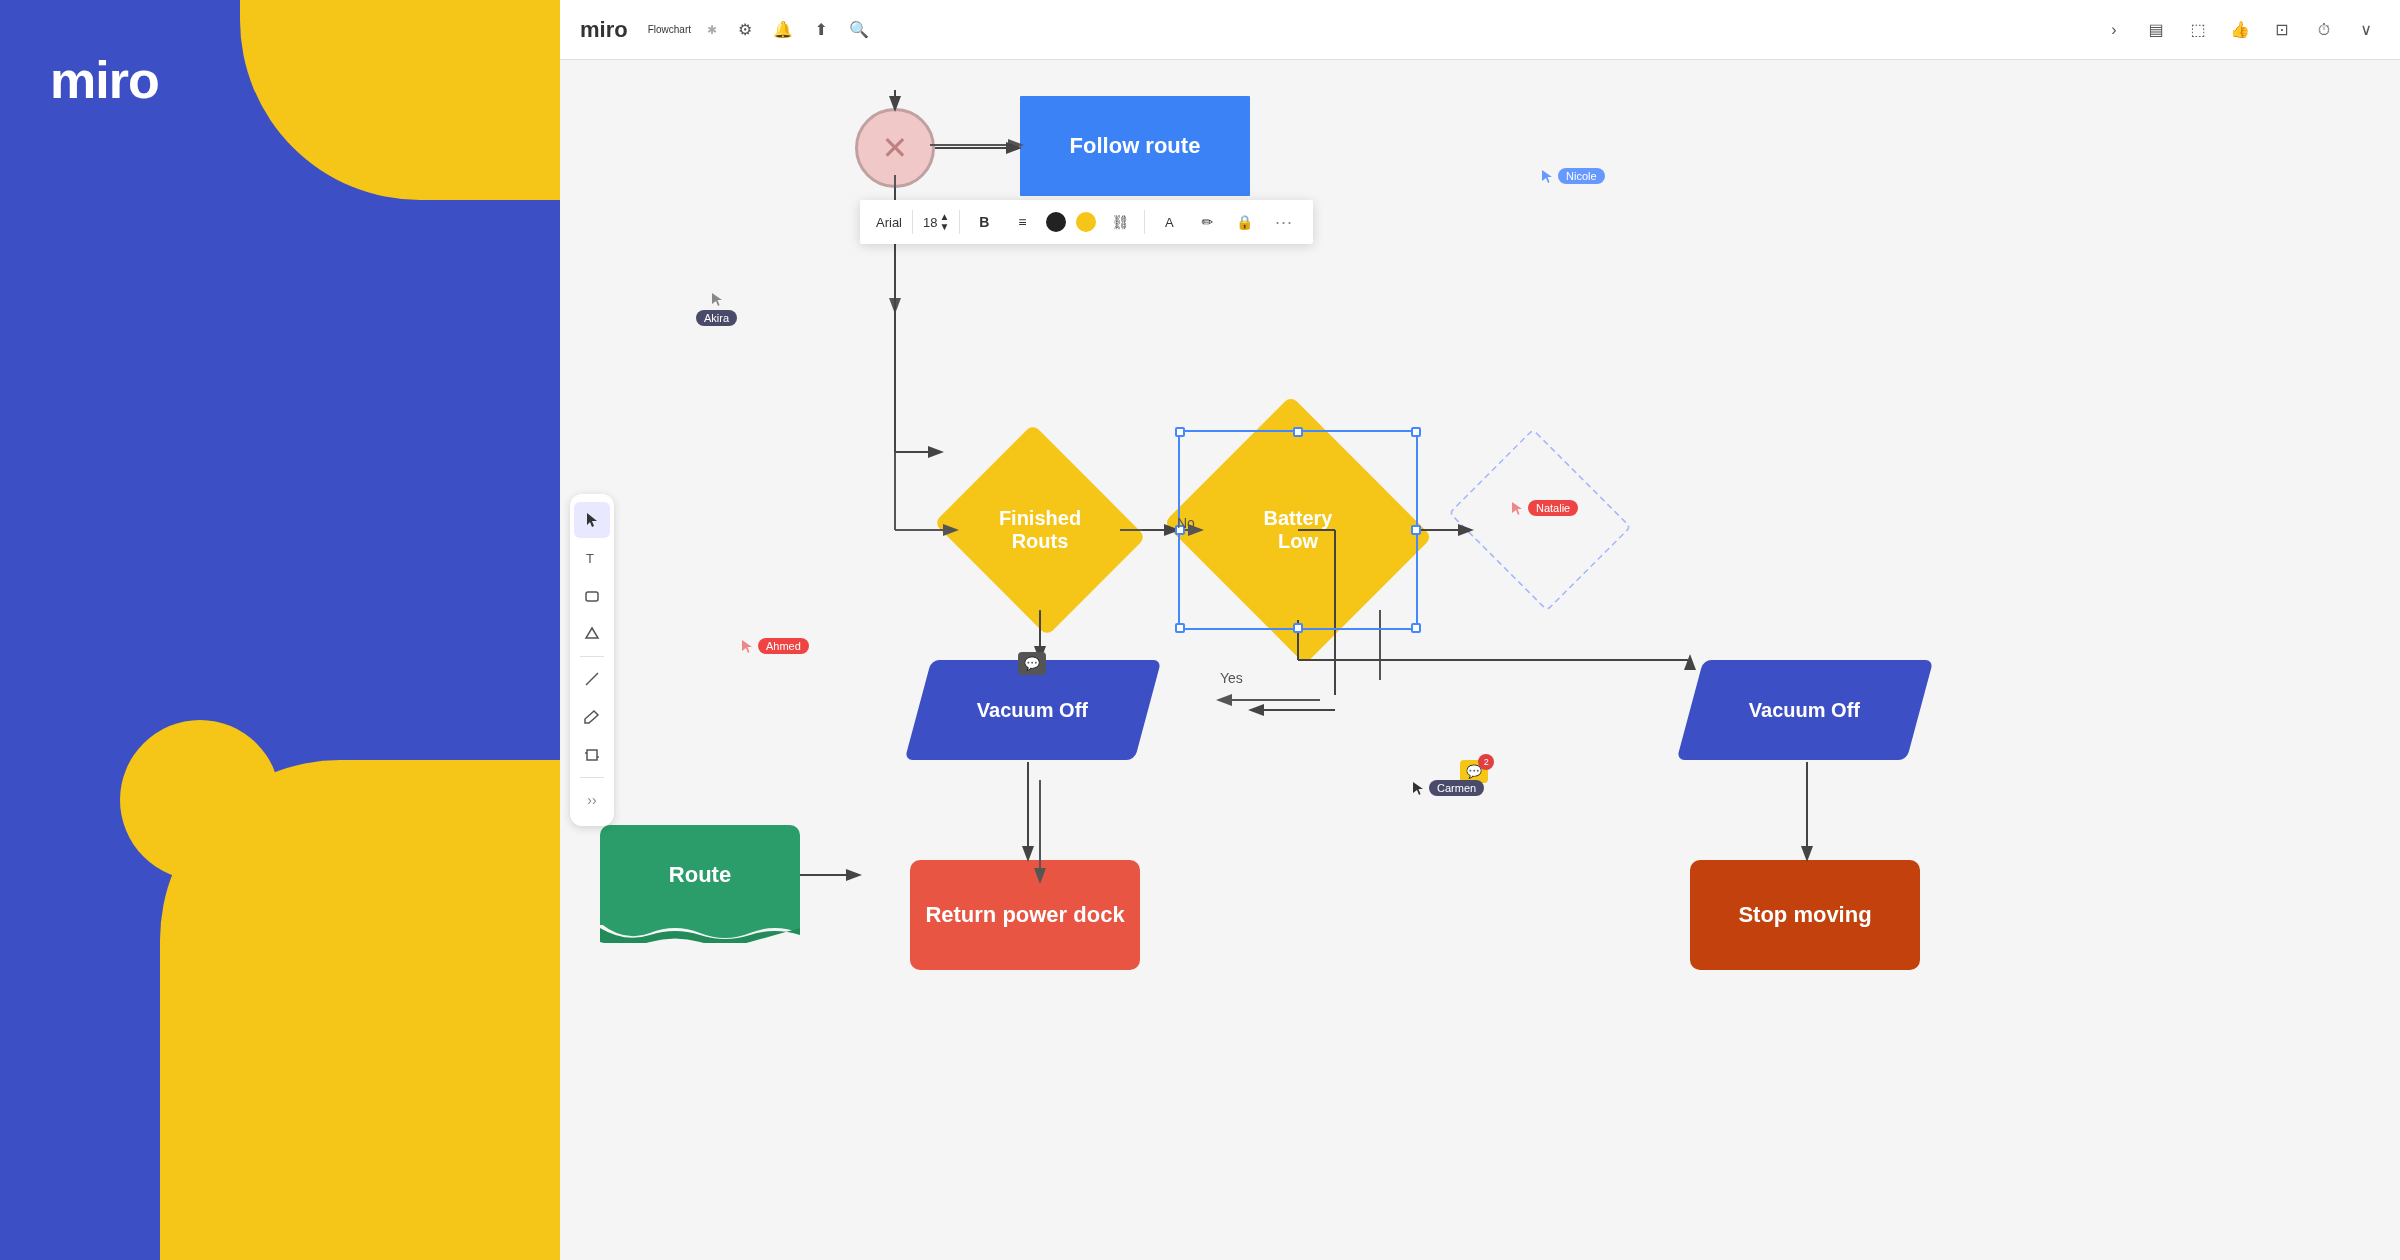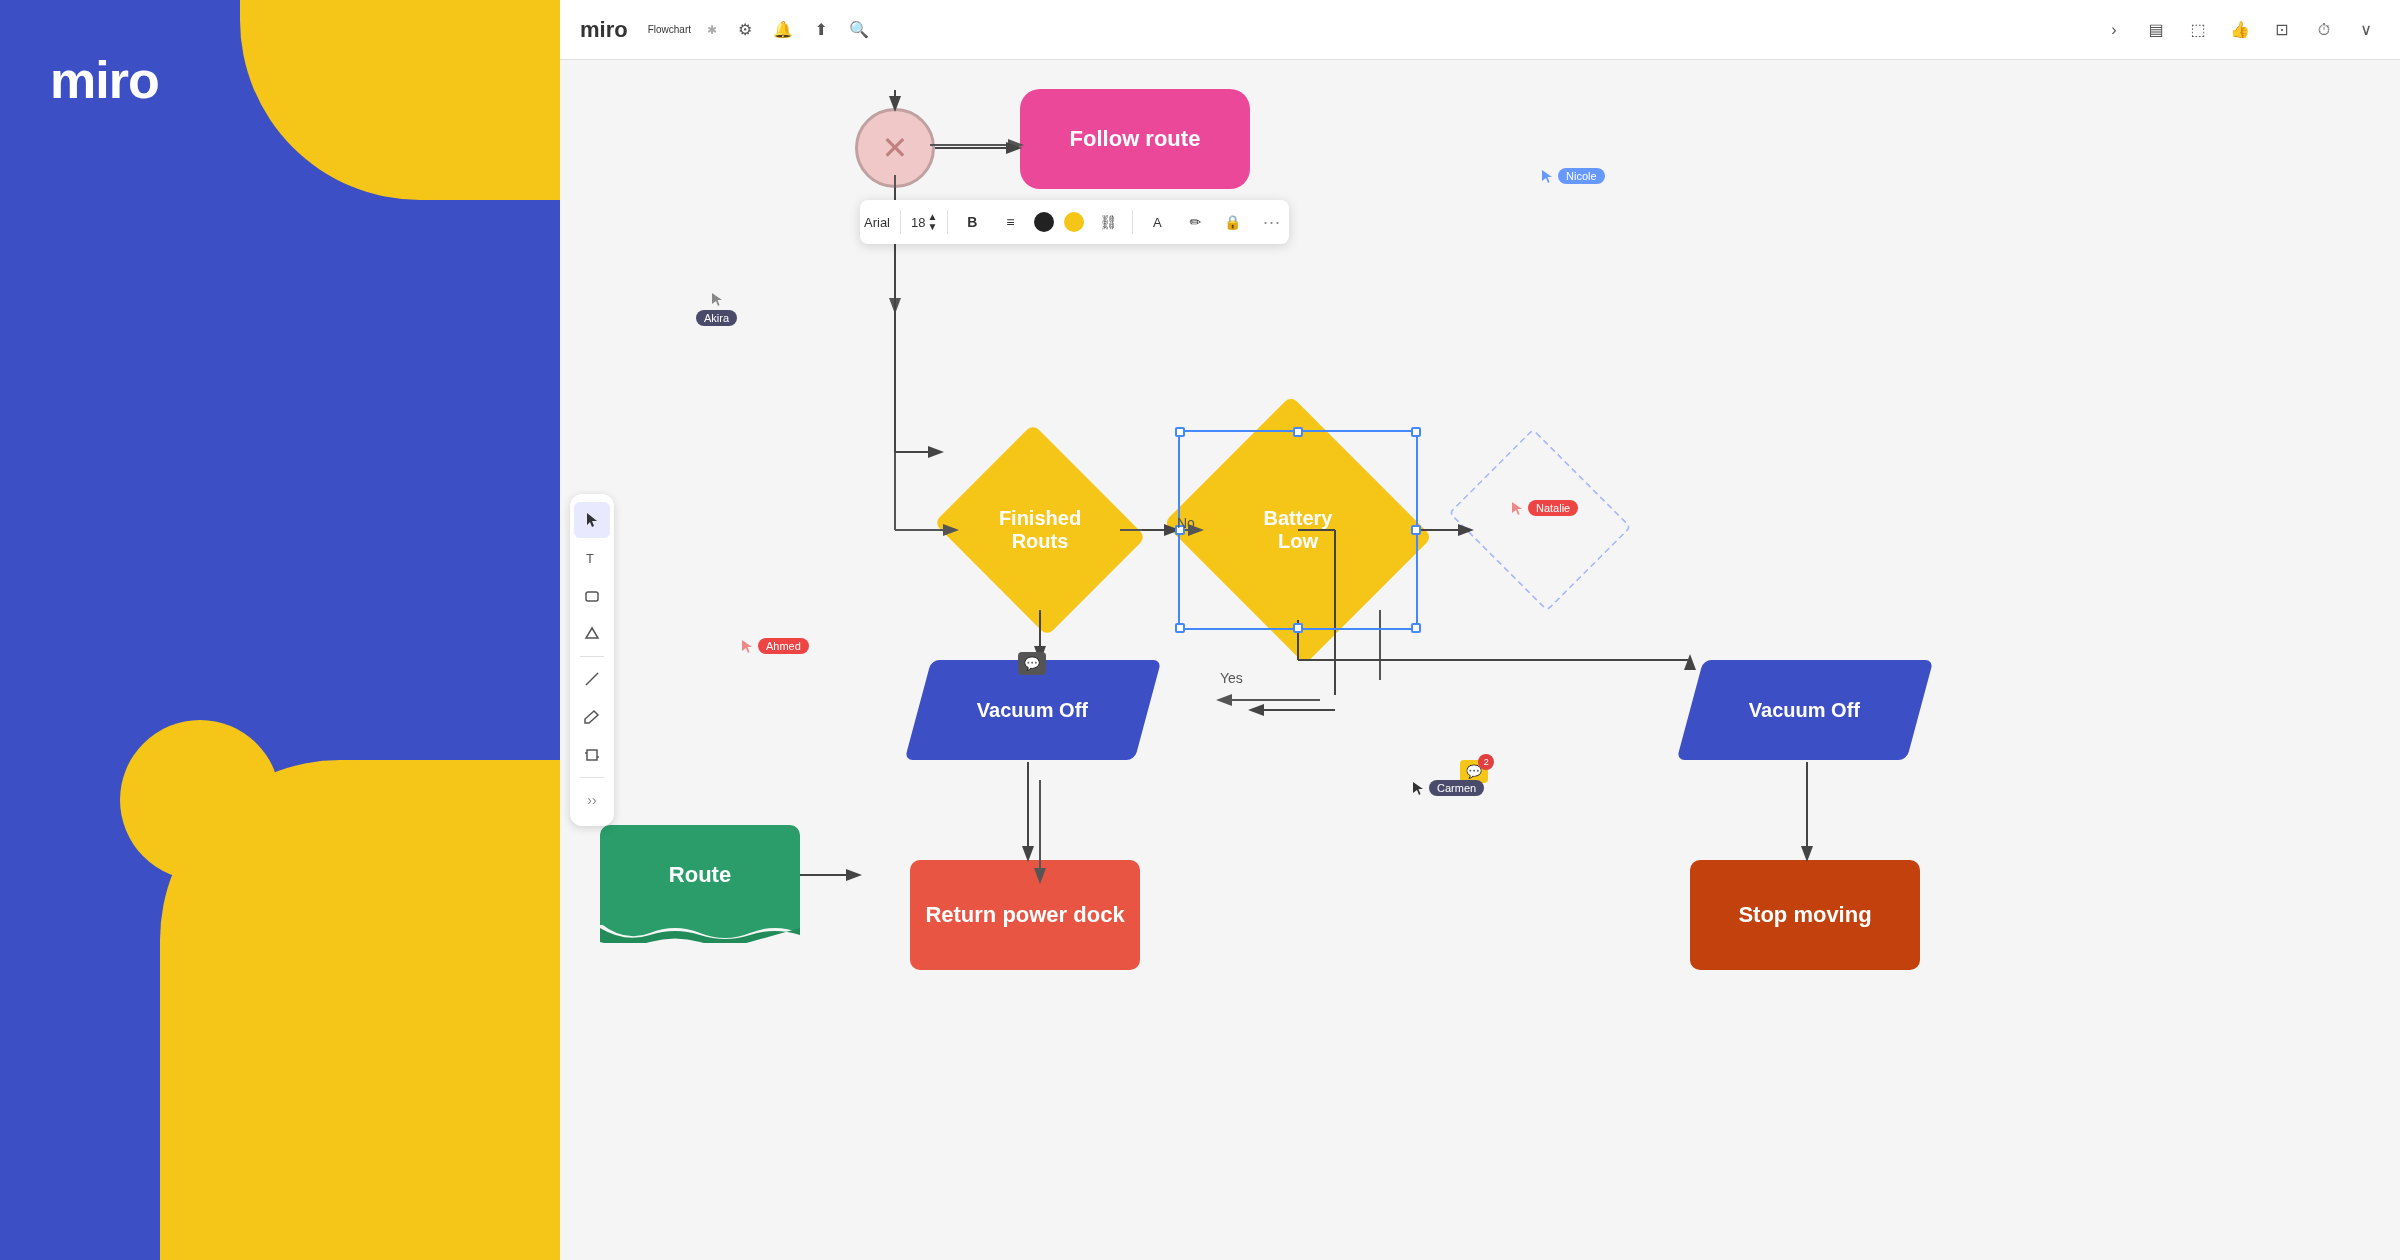--- a/index.html
+++ b/index.html
@@ -152,22 +152,22 @@
     }
     .toolbar-btn.active { background: #e8e8ff; color: #3d4fc4; }
     .toolbar-separator { width: 24px; height: 1px; background: #e0e0e0; margin: 2px 0; }
 
     
     .format-toolbar {
       position: absolute;
       top: 140px;
       left: 300px;
       background: white;
-      border-radius: 8px;
-      padding: 6px 4px;
+      border-radius: 2px;
+      padding: 6px 16px;
       display: flex;
       align-items: center;
       gap: 10px;
       box-shadow: 0 2px 12px rgba(0,0,0,0.15);
       z-index: 60;
       height: 44px;
     }
     .fmt-font { font-size: 13px; color: #333; font-weight: 500; }
     .fmt-size { font-size: 13px; color: #333; display: flex; align-items: center; gap: 2px; }
     .fmt-divider { width: 1px; height: 24px; background: #e0e0e0; }
@@ -435,21 +435,21 @@
       <div class="fmt-btn" style="font-size:13px;">A</div>
       <div class="fmt-btn">✏</div>
       <div class="fmt-btn">🔒</div>
       <div class="fmt-btn fmt-more">···</div>
     </div>
 
     <div class="node circle-node" style="position:absolute; left:295px; top:48px; width:80px; height:80px;">
       <span class="circle-x">✕</span>
     </div>
 
-    <div class="node rect-node" style="position:absolute; left:460px; top:29px; width:230px; height:100px; background:#ec4899; border-radius:20px; font-size:22px; color:white; font-weight:700;">
+    <div class="node rect-node" style="position:absolute; left:460px; top:36px; width:230px; height:100px; background:#3b82f6; border-radius:1px; font-size:22px; color:white; font-weight:700;">
       <span>Follow route</span>
     </div>
 
     <div class="diamond-wrapper" style="position:absolute; left:380px; top:390px; width:200px; height:160px;">
       <div class="diamond-shape" style="position:absolute; left:20px; top:10px; width:160px; height:140px; background:#f5c518;"></div>
       <div class="diamond-text" style="position:absolute; left:50%; top:50%; transform:translate(-50%,-50%); width:120px;">Finished<br>Routs</div>
     </div>
 
     <div class="selection-box" style="left:618px; top:370px; width:240px; height:200px;">
       <div class="selection-handle" style="top:-5px; left:-5px;"></div>

